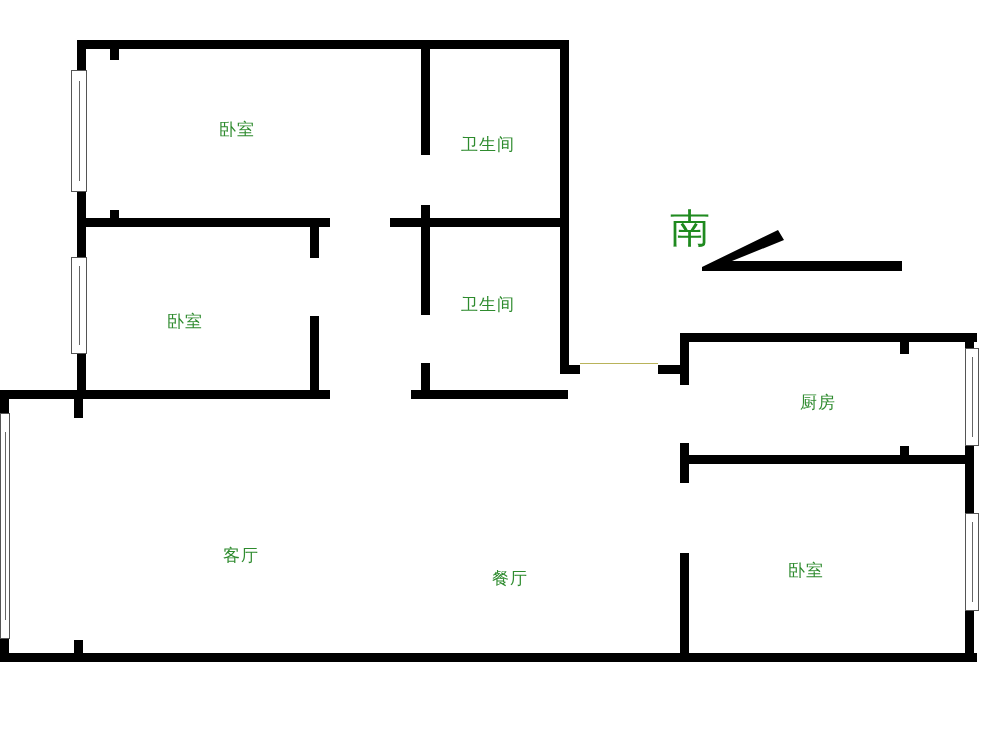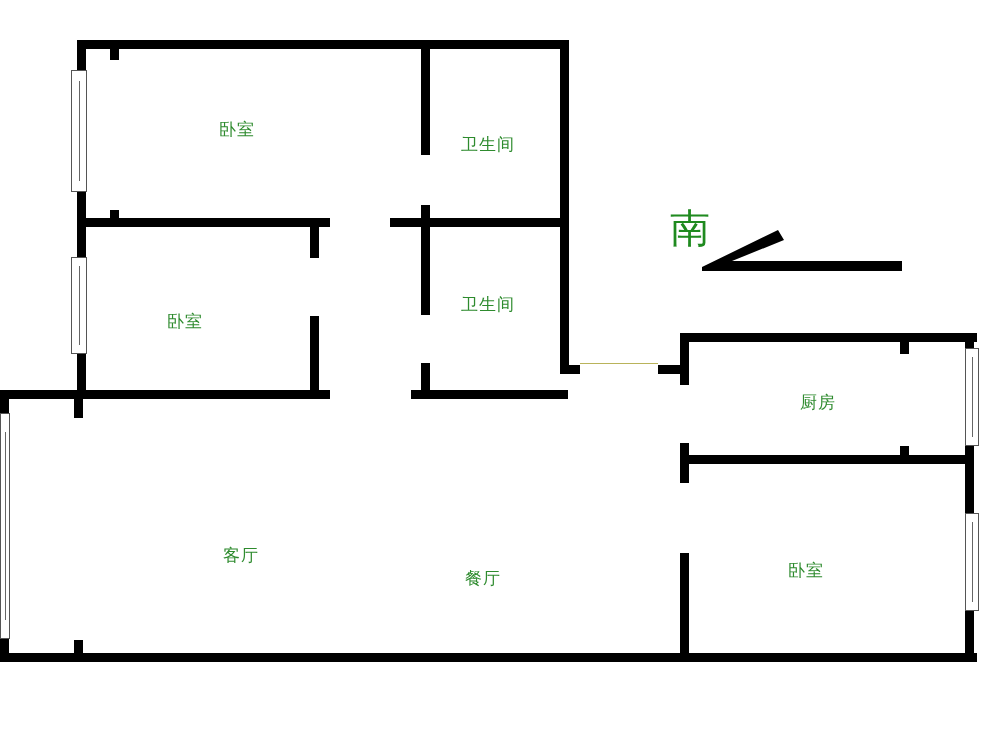--- a/index.html
+++ b/index.html
@@ -60,21 +60,21 @@
   <div id="doors">
       <div class="door-line" style="left: 580px; top: 363px; width: 78px;"></div>
     </div>
   <div id="labels">
       <div class="label" style="left: 237px; top: 129px;">卧室</div>
       <div class="label" style="left: 488px; top: 144px;">卫生间</div>
       <div class="label" style="left: 185px; top: 321px;">卧室</div>
       <div class="label" style="left: 488px; top: 304px;">卫生间</div>
       <div class="label" style="left: 818px; top: 402px;">厨房</div>
       <div class="label" style="left: 205px; top: 555px; margin-left: 36px;">客厅</div>
-      <div class="label" style="left: 483px; top: 578px; font-family: Liberation Serif, serif;">餐厅</div>
+      <div class="label" style="left: 510px; top: 578px; font-family: Liberation Serif, serif;">餐厅</div>
       <div class="label" style="left: 806px; top: 570px;">卧室</div>
     </div>
 
   <div class="south" style="left:690px;top:228px;">南</div>
   <svg id="arrow" viewBox="0 0 230 60">
     <polygon points="12,52 88,15 94,25 42,46 212,46 212,56 12,56" fill="#000"></polygon>
   </svg>
 
 </div>
 

